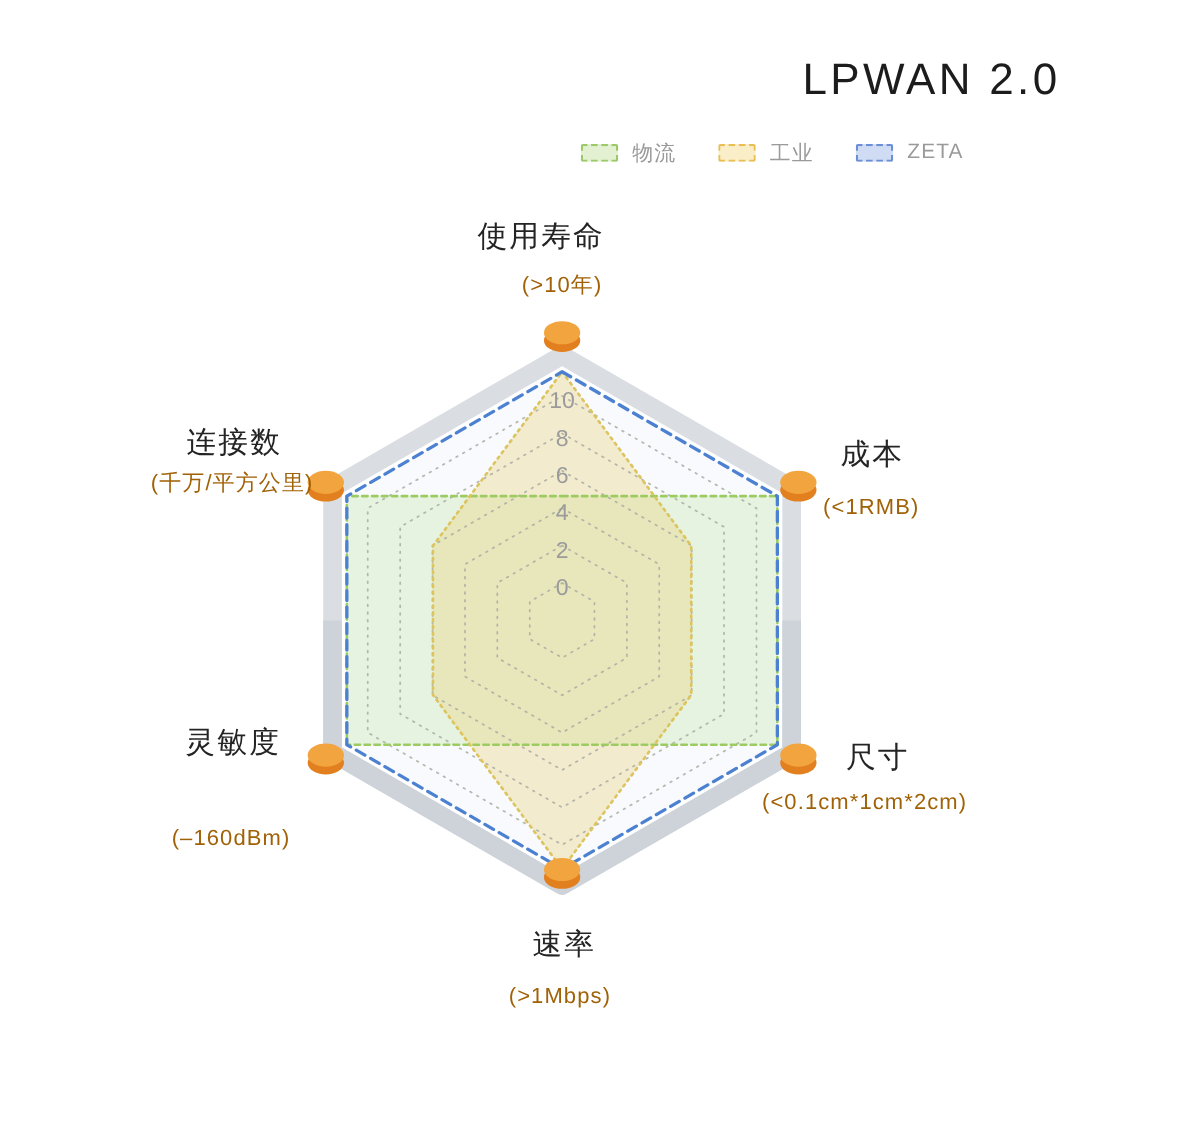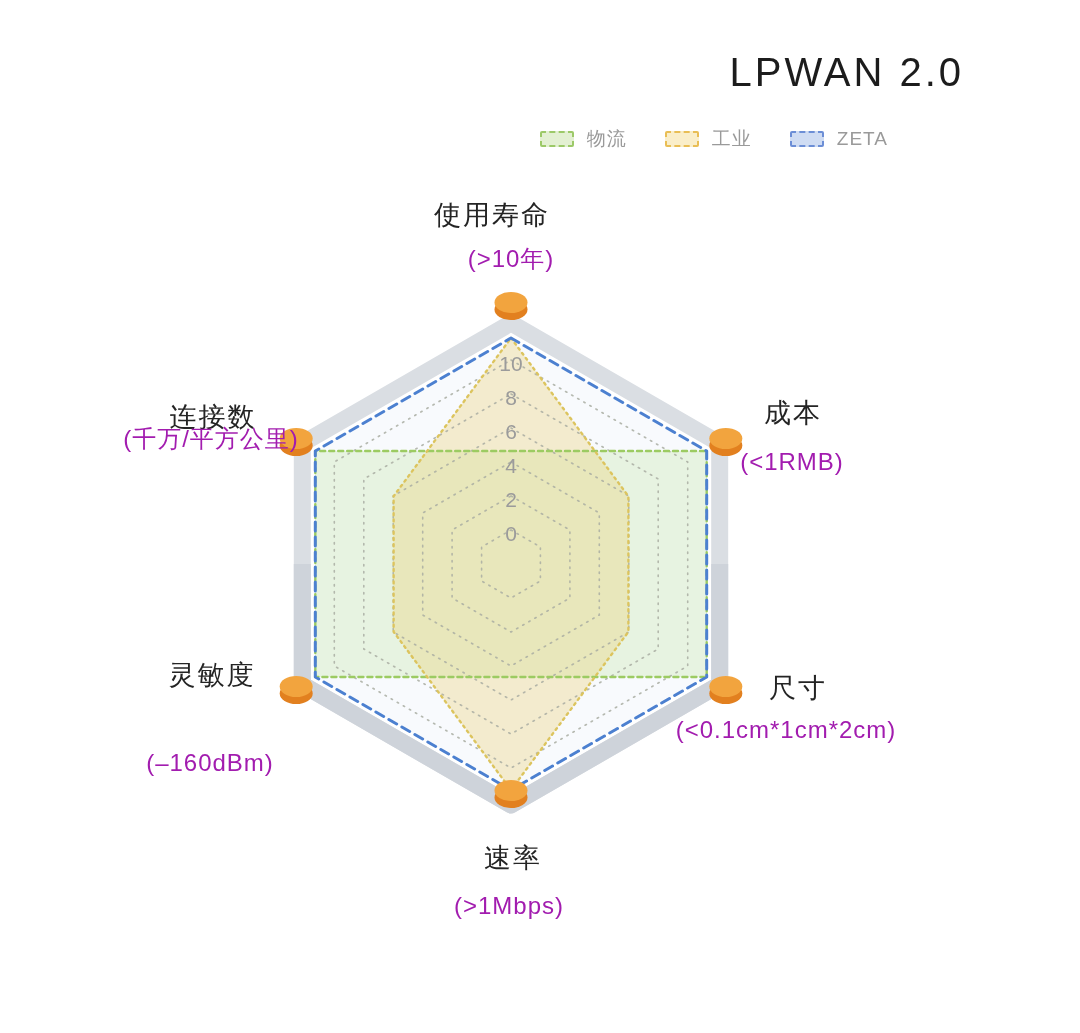--- a/index.html
+++ b/index.html
@@ -1,28 +1,28 @@
 <!DOCTYPE html>
 <html><head>
 <meta charset="utf-8">
 <style>
   html,body{margin:0;padding:0;background:#ffffff;}
   #canvas{position:relative;width:1044px;height:1033px;background:#ffffff;overflow:hidden;
           font-family:"Liberation Sans","DejaVu Sans",sans-serif;}
   #chart-title{position:absolute;top:50px;right:80px;font-size:40px;letter-spacing:3px;
                color:#1c1c1c;font-weight:400;}
-  #legend{position:absolute;top:126px;right:156px;display:flex;gap:38px;}
+  #legend{position:absolute;top:126px;right:168px;display:flex;gap:38px;}
   .legend-item{display:flex;align-items:center;gap:13px;cursor:pointer;}
   .legend-swatch{width:34px;height:16px;border-radius:2px;border:2px dashed #999;box-sizing:border-box;}
   .legend-label{font-size:19px;color:#9a9a9a;letter-spacing:1px;}
   #radar-svg{position:absolute;left:0;top:0;}
   .axis-label{position:absolute;transform:translate(-50%,-50%);font-size:27px;font-weight:500;
               color:#242424;letter-spacing:2px;white-space:nowrap;}
-  .axis-sublabel{position:absolute;transform:translate(-50%,-50%);font-size:24px;font-weight:400;
-              color:#a21caf;letter-spacing:1px;white-space:nowrap;}
+  .axis-sublabel{position:absolute;transform:translate(-50%,-50%);font-size:20px;font-weight:400;
+              color:#a16207;letter-spacing:1px;white-space:nowrap;}
   .tick-label{font-size:21px;fill:#9b9b9b;}
 </style>
 </head>
 <body>
 
 <div id="canvas">
   <div id="chart-title">LPWAN 2.0</div>
   <div id="legend">
       <div class="legend-item">
         <span class="legend-swatch" style="border-color: rgb(156, 201, 104); background: rgb(227, 240, 210);"></span>
@@ -90,16 +90,16 @@
       <div class="axis-label" style="left: 492px; top: 215px;">使用寿命</div>
       <div class="axis-sublabel" style="left: 511px; top: 259px;">(&gt;10年)</div>
       <div class="axis-label" style="left: 793px; top: 413px;">成本</div>
       <div class="axis-sublabel" style="left: 792px; top: 462px;">(&lt;1RMB)</div>
       <div class="axis-label" style="left: 798px; top: 688px;">尺寸</div>
       <div class="axis-sublabel" style="left: 786px; top: 730px;">(&lt;0.1cm*1cm*2cm)</div>
       <div class="axis-label" style="left: 513px; top: 858px;">速率</div>
       <div class="axis-sublabel" style="left: 509px; top: 906px;">(&gt;1Mbps)</div>
       <div class="axis-label" style="left: 212px; top: 675px;">灵敏度</div>
       <div class="axis-sublabel" style="left: 210px; top: 763px;">(–160dBm)</div>
-      <div class="axis-label" style="left: 213px; top: 417px;">连接数</div>
+      <div class="axis-label" style="left: 213px; top: 402px;">连接数</div>
       <div class="axis-sublabel" style="left: 211px; top: 439px;">(千万/平方公里)</div>
     </div>
 </div>
 
 </body></html>

